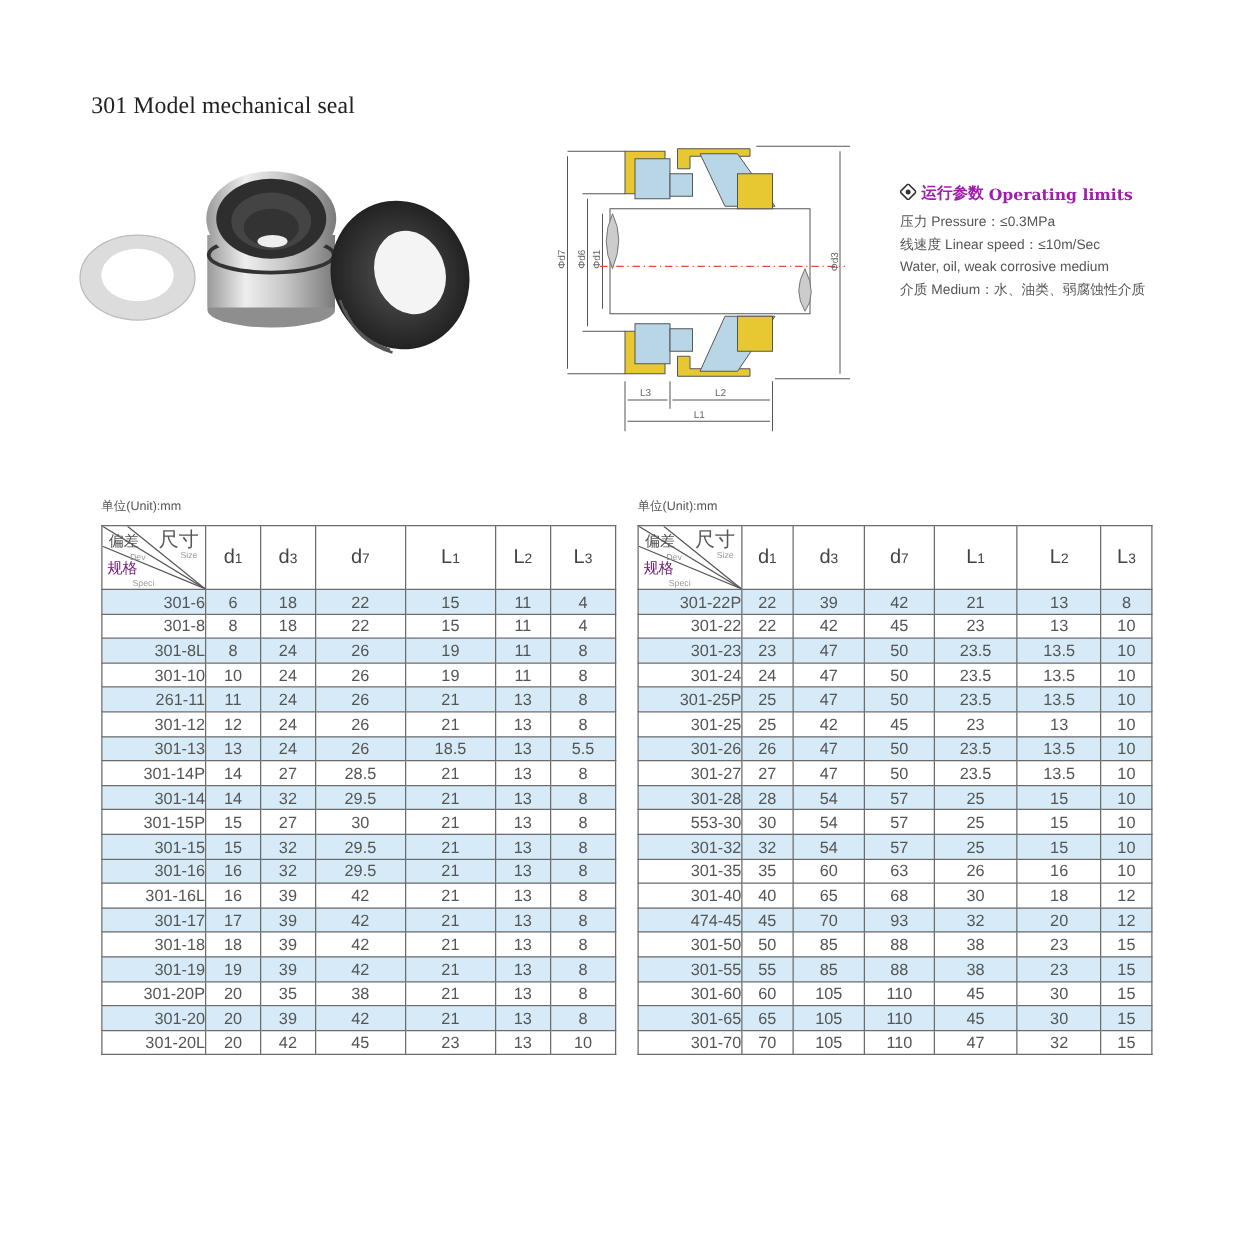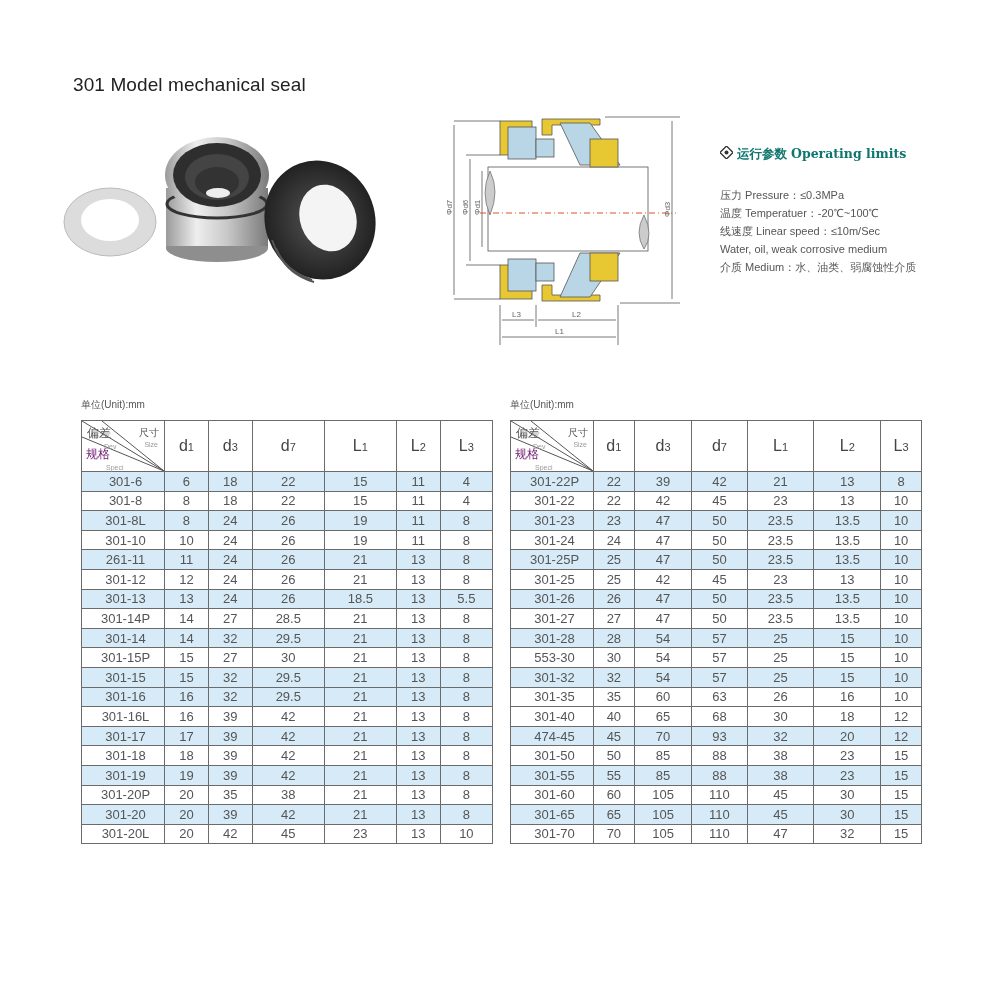--- a/index.html
+++ b/index.html
@@ -1,33 +1,33 @@
 <!DOCTYPE html>
 <html><head>
 <meta charset="utf-8">
 <style>
   html, body { margin:0; padding:0; background:#ffffff; }
   body { width:1000px; height:1000px; position:relative; overflow:hidden; font-family:"Liberation Sans", sans-serif; color:#333; }
-  .title { position:absolute; left:73px; top:74px; font-size:19px; color:#222; font-family:Liberation Sans, sans-serif; font-weight:400; letter-spacing:0.1px; }
+  .title { position:absolute; left:73px; top:74px; font-size:19px; color:#222; font-family:Liberation Serif, serif; font-weight:400; letter-spacing:0.1px; }
   .photo { position:absolute; left:60px; top:130px; width:320px; height:160px; }
   .diagram { position:absolute; left:440px; top:105px; width:240px; height:250px; }
   .limits { position:absolute; left:720px; top:146px; width:240px; }
-  .limits .head { font-family:"DejaVu Serif", serif; font-weight:bold; font-size:12.5px; color:#0f766e; margin-bottom:23px; display:flex; align-items:flex-start; gap:4px; }
+  .limits .head { font-family:"DejaVu Serif", serif; font-weight:bold; font-size:12.5px; color:#a21caf; margin-bottom:6px; display:flex; align-items:flex-end; gap:4px; }
   .limits .line { font-size:11px; color:#555; line-height:18px; white-space:nowrap; }
   .unit { position:absolute; font-size:10px; color:#555; }
   table.spec { position:absolute; border-collapse:collapse; font-family:"Liberation Sans", sans-serif; color:#555; }
   table.spec td, table.spec th { border:1.5px solid #6b6b6b; padding:0; text-align:center; font-size:13px; font-weight:normal; height:18.6px; line-height:17px; }
   table.spec th { height:50px; font-size:16px; color:#444; }
   table.spec th sub { font-size:11px; vertical-align:baseline; }
-  table.spec td.model { text-align:center; padding-left:5px; }
+  table.spec td.model { text-align:right; padding-left:5px; }
   table.spec tr.alt td { background:#d6ebf7; }
   .corner { position:relative; width:82px; height:50px; padding:0 !important; }
   .corner svg { position:absolute; left:0; top:0; }
   .corner .c1 { position:absolute; left:5px; top:4px; font-size:12px; color:#555; }
-  .corner .c2 { position:absolute; right:5px; top:3px; font-size:10px; color:#555;text-align:center; }
+  .corner .c2 { position:absolute; right:5px; top:3px; font-size:16px; color:#555;text-align:center; }
   .corner .c3 { position:absolute; left:22px; top:17px; font-size:7px; color:#999; }
   .corner .c4 { position:absolute; right:6px; top:15px; font-size:7px; color:#999; }
   .corner .c5 { position:absolute; left:4px; top:25px; font-size:12px; color:#701a75; }
   .corner .c6 { position:absolute; left:24px; top:38px; font-size:7px; color:#999; }
 </style>
 </head>
 <body>
 
 <div class="title">301 Model mechanical seal</div>
 
@@ -123,21 +123,20 @@
     <span>
       <svg width="13" height="13" viewBox="0 0 13 13">
           <polygon points="6.5,0 13,6.5 6.5,13 0,6.5" fill="none" stroke="#333" stroke-width="1.3"></polygon>
           <circle cx="6.5" cy="6.5" r="2" fill="#333"></circle>
         </svg>
     </span>
     <span>运行参数</span>
     <span>Operating limits</span>
   </div>
   <div class="line">压力 Pressure：≤0.3MPa</div>
-  <div class="line">温度 Temperatuer：-20℃~100℃</div>
   <div class="line">线速度 Linear speed：≤10m/Sec</div>
   <div class="line">Water, oil, weak corrosive medium</div>
   <div class="line">介质 Medium：水、油类、弱腐蚀性介质</div>
 </div>
 
 <div class="unit" style="left:81px; top:398px;">单位(Unit):mm</div>
 <div class="unit" style="left:510px; top:398px;">单位(Unit):mm</div>
 
 <table class="spec" id="tbl-left" style="left:81px; top:420px; width:412px;">
   <thead>

